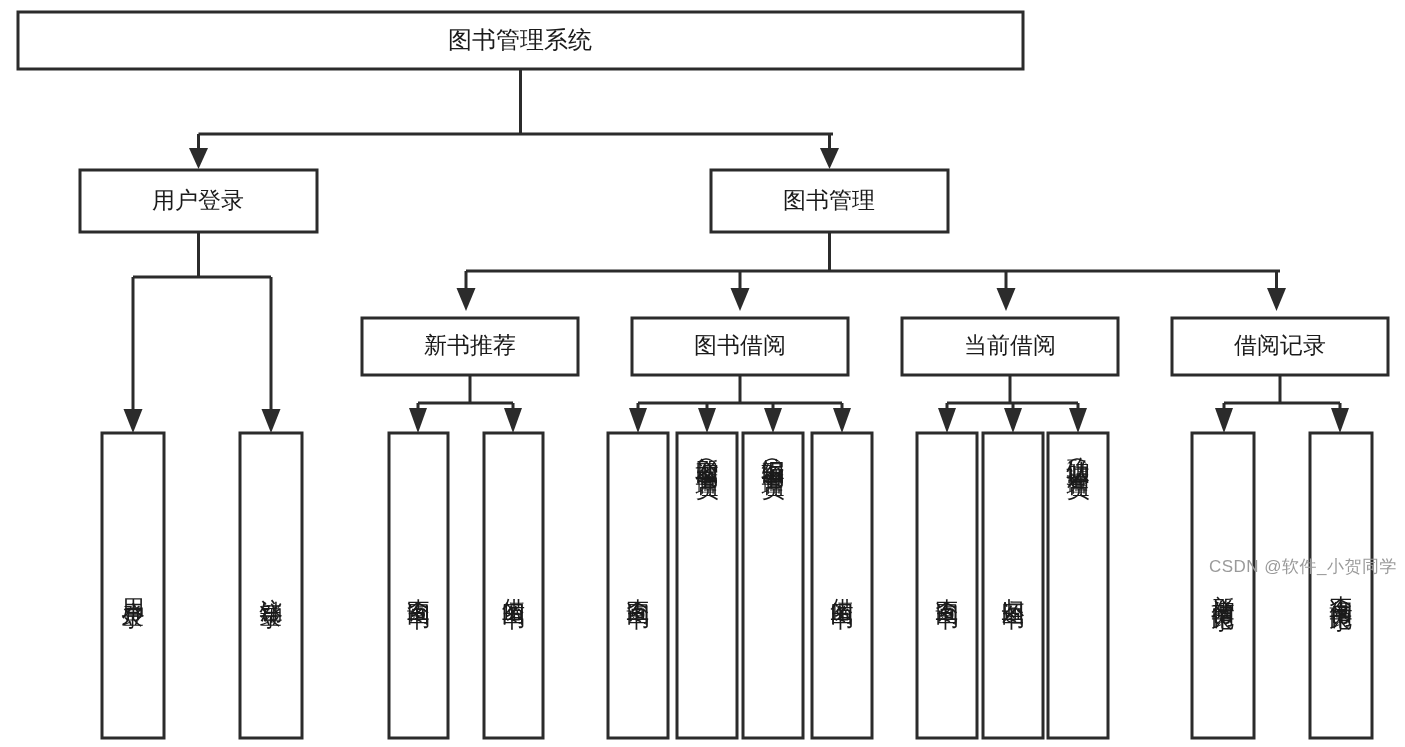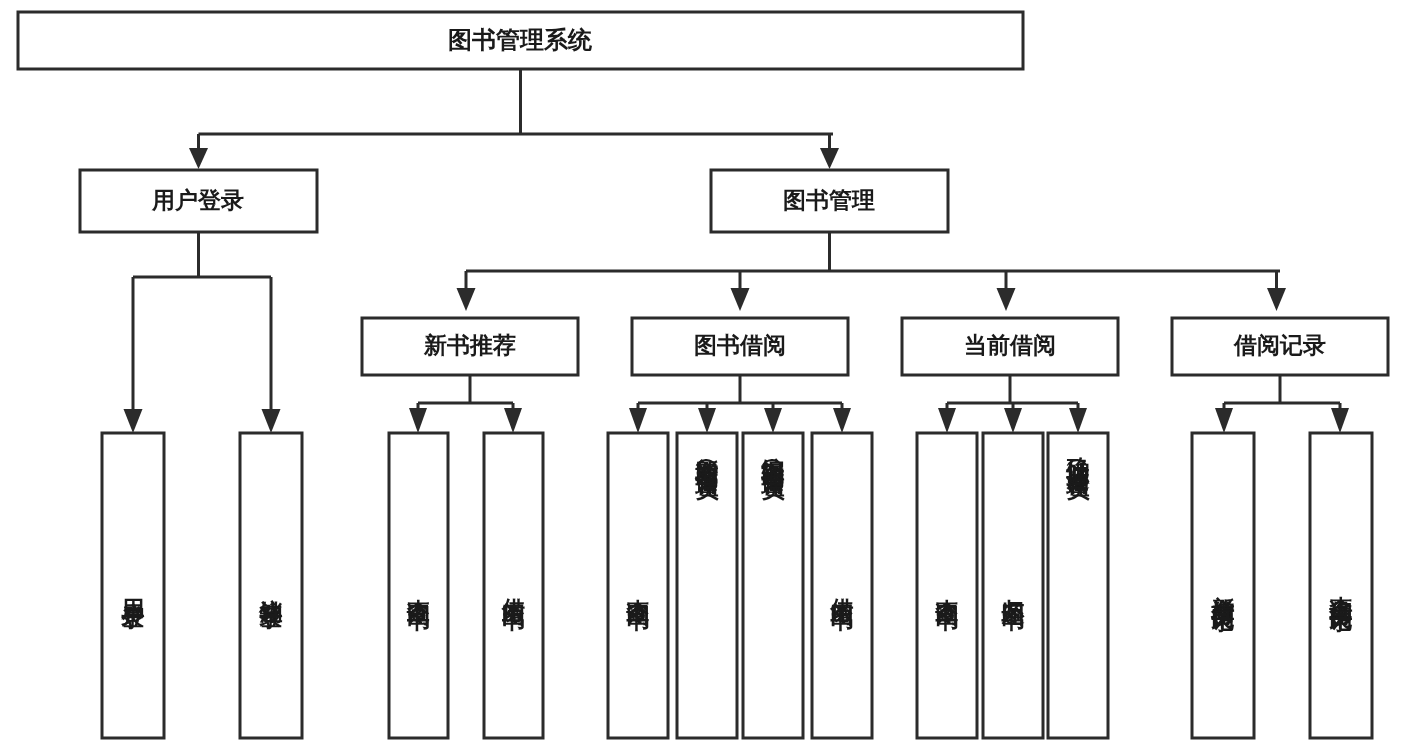--- a/index.html
+++ b/index.html
@@ -11,21 +11,20 @@
     width: 1405px;
     height: 747px;
     font-family: "Liberation Sans", "DejaVu Sans", sans-serif;
     overflow: hidden;
     position: relative;
   }
   #diagram-root {
     position: relative;
     width: 1405px;
     height: 584px;
-    font-weight: bold;
   }
   svg.flow {
     position: absolute;
     top: 0;
     left: 0;
     width: 1405px;
     height: 747px;
   }
   .node-box {
     fill: #ffffff;
@@ -231,14 +230,15 @@
     <span class="vlabel" style="margin-top:6px;">确认归还（管理员）</span>
   </div>
 
   <div class="vlabel-wrap" style="left:1192px; top:433px; width:62px; height:305px;">
     <span class="vlabel">新增借阅记录</span>
   </div>
   <div class="vlabel-wrap" style="left:1310px; top:433px; width:62px; height:305px;">
     <span class="vlabel">查询借阅记录</span>
   </div>
 
+  <div class="watermark">CSDN @软件_小贺同学</div>
 
 </div>
 
 </body></html>

